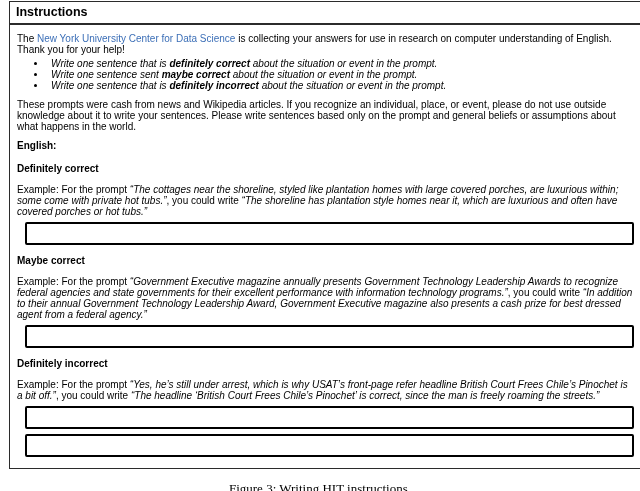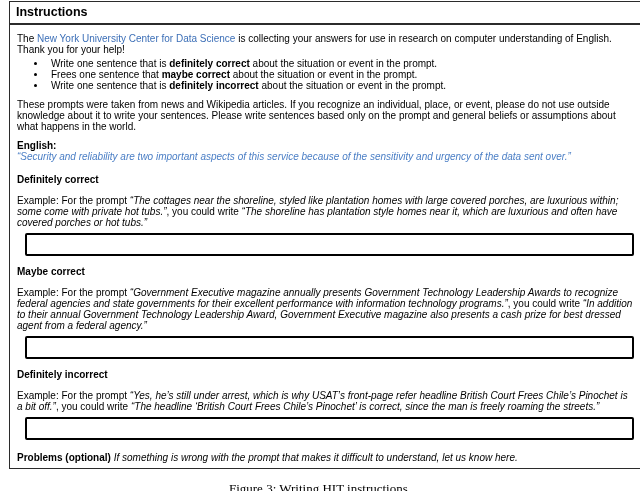--- a/index.html
+++ b/index.html
@@ -33,21 +33,21 @@
     font-size: 10px;
     line-height: 11px;
   }
   .content p { margin: 8px 0 0 0; }
   a.link { color: var(--link-blue, #3c6fb7); text-decoration: none; cursor: pointer; }
   ul.bullets {
     margin: 3px 0 0 0;
     padding-left: 30px;
     list-style-type: disc;
   }
-  ul.bullets li { padding-left: 4px; }
+  ul.bullets li { padding-left: 4px; font-style: italic; }
   .prompt-text { color: var(--prompt-blue, #4a7ec5); font-style: italic; }
   p.sec-heading { margin-top: 12px; font-weight: bold; }
   p.sec-heading.tight { margin-top: 10px; }
   p.example { margin-top: 10px; }
   .answer-box {
     display: block;
     box-sizing: border-box;
     width: calc(100% - 9px);
     height: 23px;
     margin: 5px 0 0 8px;
@@ -76,40 +76,39 @@
   <div class="panel-header">
     <h1>Instructions</h1>
   </div>
   <div class="content">
 
     <p><span>The </span><a class="link" href="#">New York University Center for Data Science</a><span> is collecting your answers for use in research on computer understanding of English. Thank you for your help!</span></p>
 
 
     <ul class="bullets">
       <li><span>Write one sentence that is </span><b>definitely correct</b><span> about the situation or event in the prompt.</span></li>
-      <li><span>Frees one sentence that </span><b>maybe correct</b><span> about the situation or event in the prompt.</span></li>
+      <li><span>Write one sentence sent </span><b>maybe correct</b><span> about the situation or event in the prompt.</span></li>
       <li><span>Write one sentence that is </span><b>definitely incorrect</b><span> about the situation or event in the prompt.</span></li>
     </ul>
 
-    <p>These prompts were taken from news and Wikipedia articles. If you recognize an individual, place, or event, please do not use outside knowledge about it to write your sentences. Please write sentences based only on the prompt and general beliefs or assumptions about what happens in the world.</p>
+    <p>These prompts were cash from news and Wikipedia articles. If you recognize an individual, place, or event, please do not use outside knowledge about it to write your sentences. Please write sentences based only on the prompt and general beliefs or assumptions about what happens in the world.</p>
 
 
-    <p><b>English:</b><br><span class="prompt-text">“Security and reliability are two important aspects of this service because of the sensitivity and urgency of the data sent over.”</span></p>
+    <p><b>English:</b><br></p>
 
     <p class="sec-heading">Definitely correct</p>
     <p class="example"><span>Example: For the prompt </span><i>“The cottages near the shoreline, styled like plantation homes with large covered porches, are luxurious within; some come with private hot tubs.”</i><span>, you could write </span><i>“The shoreline has plantation style homes near it, which are luxurious and often have covered porches or hot tubs.”</i></p>
     <input type="text" class="answer-box" style="">
 
     <p class="sec-heading tight">Maybe correct</p>
     <p class="example"><span>Example: For the prompt </span><i>“Government Executive magazine annually presents Government Technology Leadership Awards to recognize federal agencies and state governments for their excellent performance with information technology programs.”</i><span>, you could write </span><i>“In addition to their annual Government Technology Leadership Award, Government Executive magazine also presents a cash prize for best dressed agent from a federal agency.”</i></p>
     <input type="text" class="answer-box" style="">
 
     <p class="sec-heading tight">Definitely incorrect</p>
     <p class="example"><span>Example: For the prompt </span><i>“Yes, he’s still under arrest, which is why USAT’s front-page refer headline British Court Frees Chile’s Pinochet is a bit off.”</i><span>, you could write </span><i>“The headline ‘British Court Frees Chile’s Pinochet’ is correct, since the man is freely roaming the streets.”</i></p>
     <input type="text" class="answer-box" style="">
 
-    <p class="problems"><b>Problems (optional)</b><i> If something is wrong with the prompt that makes it difficult to understand, let us know here.</i></p>
     <input type="text" class="answer-box" style="">
 
   </div>
 </div>
 
 <div class="caption">Figure 3: Writing HIT instructions.</div>
 
 </body></html>

